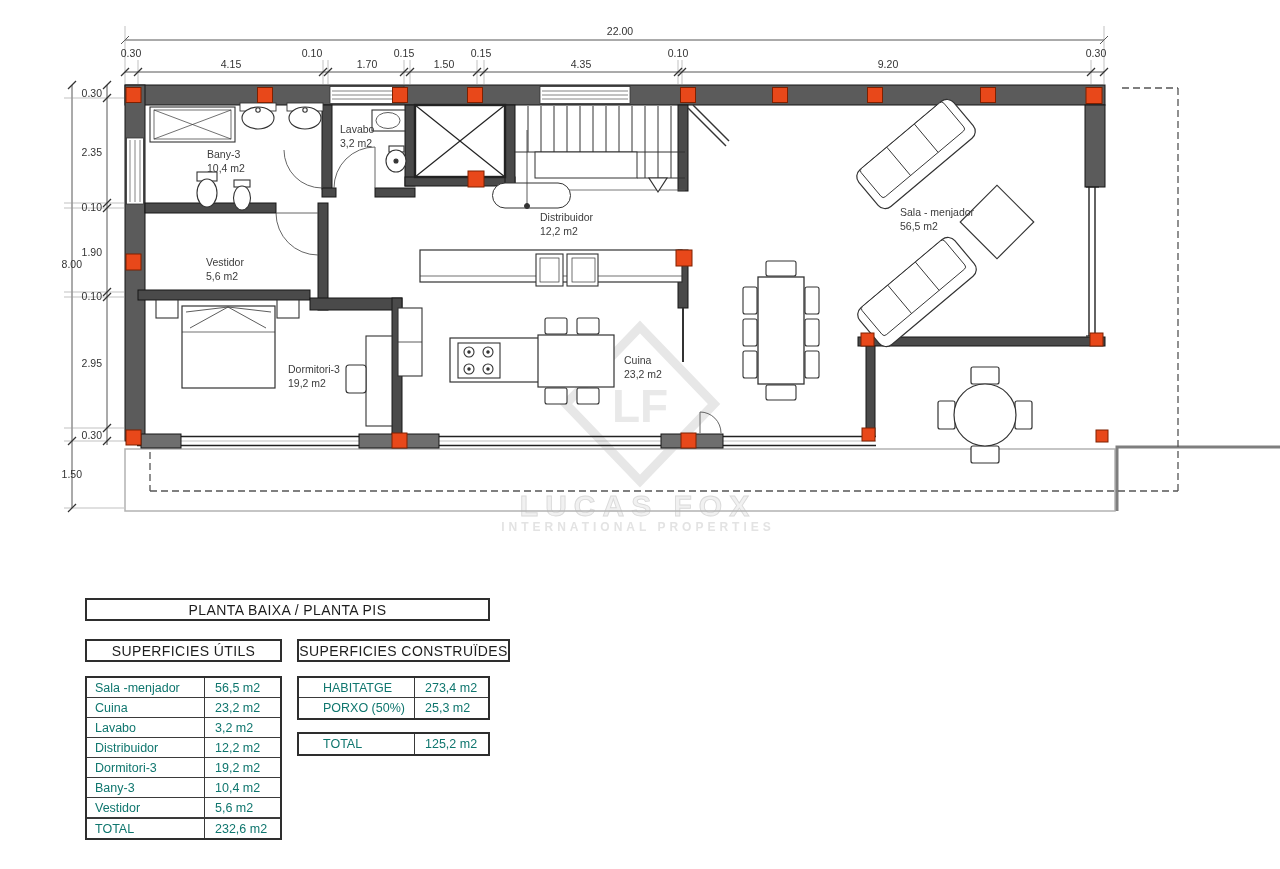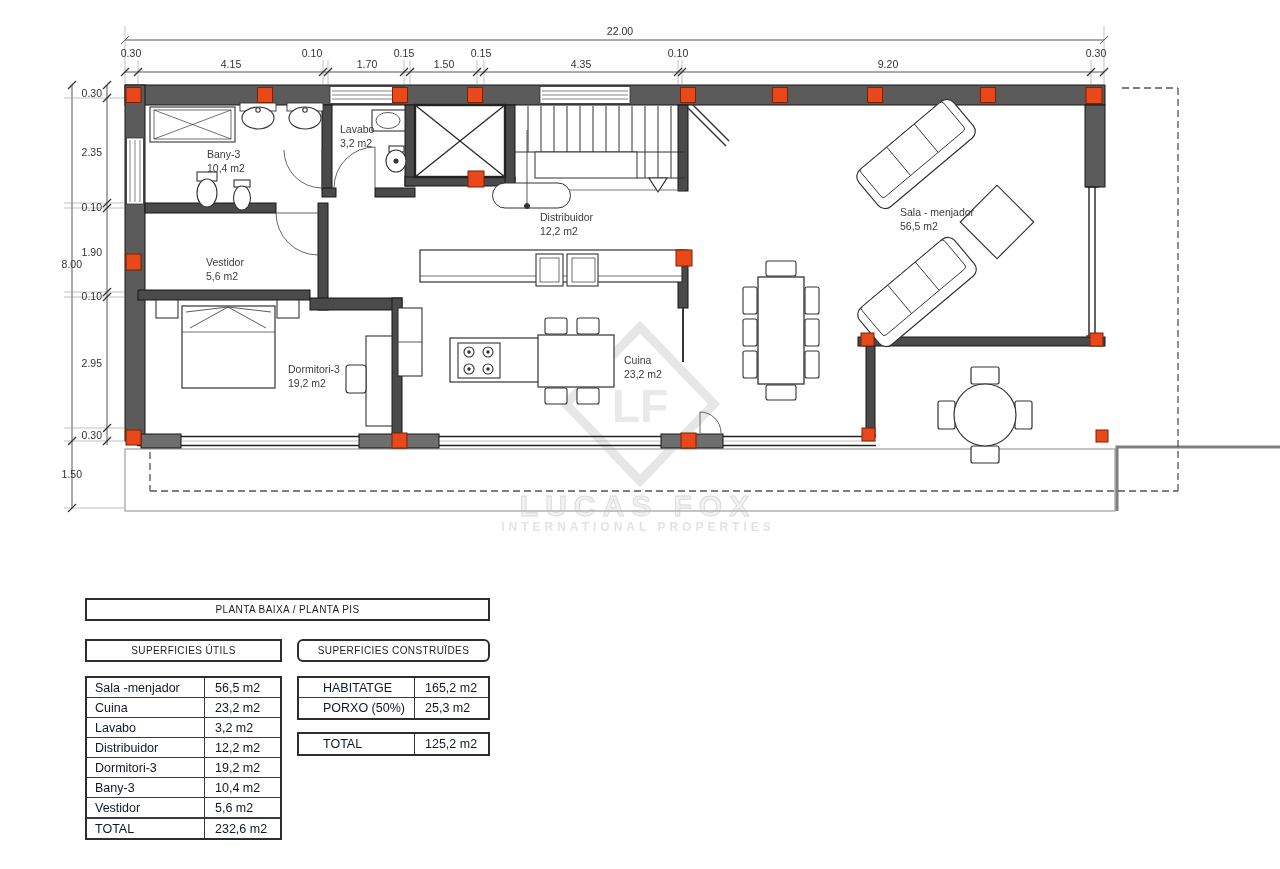--- a/index.html
+++ b/index.html
@@ -9,30 +9,30 @@
   .dimtxt{font-size:10.5px;fill:#333;}
   .roomname{font-size:10.5px;fill:#3c3c3c;}
   .roomarea{font-size:10.5px;fill:#3c3c3c;}
   .wmbig{font-size:30px;font-weight:bold;letter-spacing:7px;fill:#f1f1f1;stroke:#dadada;stroke-width:0.9px;}
   .wmsmall{font-size:12px;font-weight:bold;letter-spacing:4px;fill:#e3e3e3;}
   .wmlogo{font-size:46px;font-weight:bold;fill:#e9e9e9;}
 
   
   .tbox{position:absolute;background:#fff;border:2px solid #2e2e2e;box-sizing:border-box;
         display:flex;align-items:center;justify-content:center;
-        font-size:10px;color:#1d1d1d;letter-spacing:0.4px;}
+        font-size:14px;color:#1d1d1d;letter-spacing:0.4px;}
   #title-box{left:85px;top:598px;width:405px;height:23px;}
   #utils-header{left:85px;top:639px;width:197px;height:23px;}
-  #constr-header{left:297px;top:639px;width:193px;height:23px;border-radius:6px;}
+  #constr-header{left:297px;top:639px;width:213px;height:23px;}
   .datatable{position:absolute;background:#fff;border:2px solid #2e2e2e;box-sizing:border-box;}
   #utils-table{left:85px;top:676px;width:197px;}
   #constr-table{left:297px;top:676px;width:193px;}
   #constr-total{left:297px;top:732px;width:193px;}
   .trow{display:flex;height:20px;box-sizing:border-box;border-bottom:1px solid #3a3a3a;
-        font-size:12.5px;color:#0f172a;align-items:center;}
+        font-size:12.5px;color:#0f766e;align-items:center;}
   .trow:last-child{border-bottom:none;}
   .trow.total-row{border-top:1px solid #3a3a3a;}
   .tname{box-sizing:border-box;padding-left:8px;flex:0 0 118px;border-right:1px solid #3a3a3a;height:100%;display:flex;align-items:center;}
   #utils-table .tname{flex:0 0 118px;}
   #constr-table .tname,#constr-total .tname{flex:0 0 116px;padding-left:24px;}
   .tval{box-sizing:border-box;padding-left:10px;flex:1;display:flex;align-items:center;height:100%;}
 </style>
 </head>
 <body>
 
@@ -437,21 +437,21 @@
   </div>
   <div class="trow total-row">
     <div class="tname">TOTAL</div>
     <div class="tval">232,6 m2</div>
   </div>
 </div>
 
 <div class="datatable" id="constr-table">
   <div class="trow">
     <div class="tname">HABITATGE</div>
-    <div class="tval">165,2 m2</div>
+    <div class="tval">273,4 m2</div>
   </div>
   <div class="trow">
     <div class="tname">PORXO (50%)</div>
     <div class="tval">25,3 m2</div>
   </div>
 </div>
 
 <div class="datatable" id="constr-total">
   <div class="trow">
     <div class="tname">TOTAL</div>

